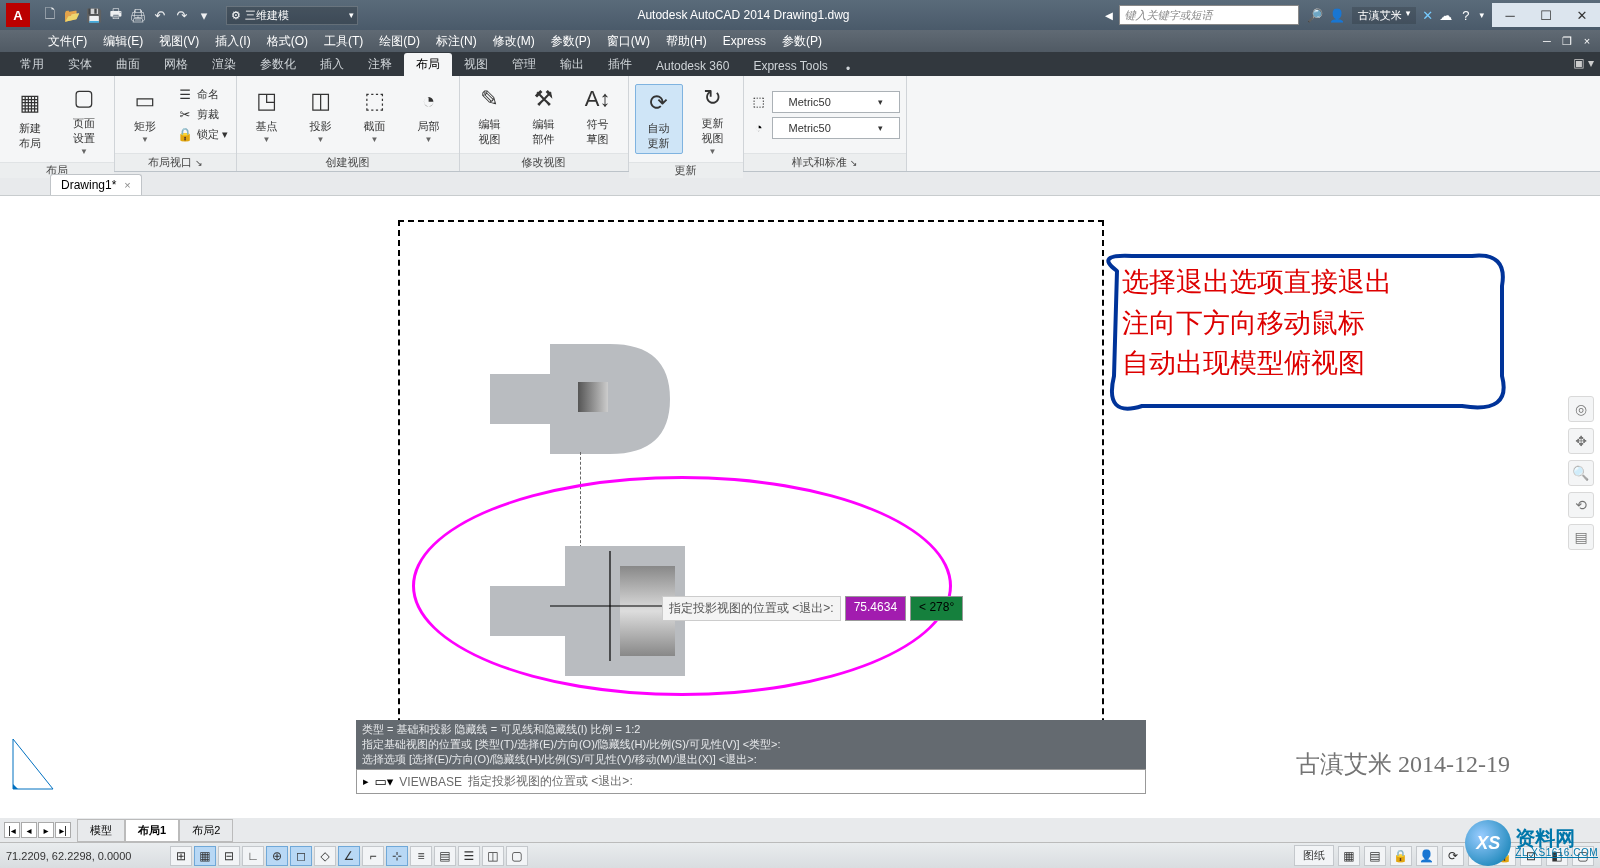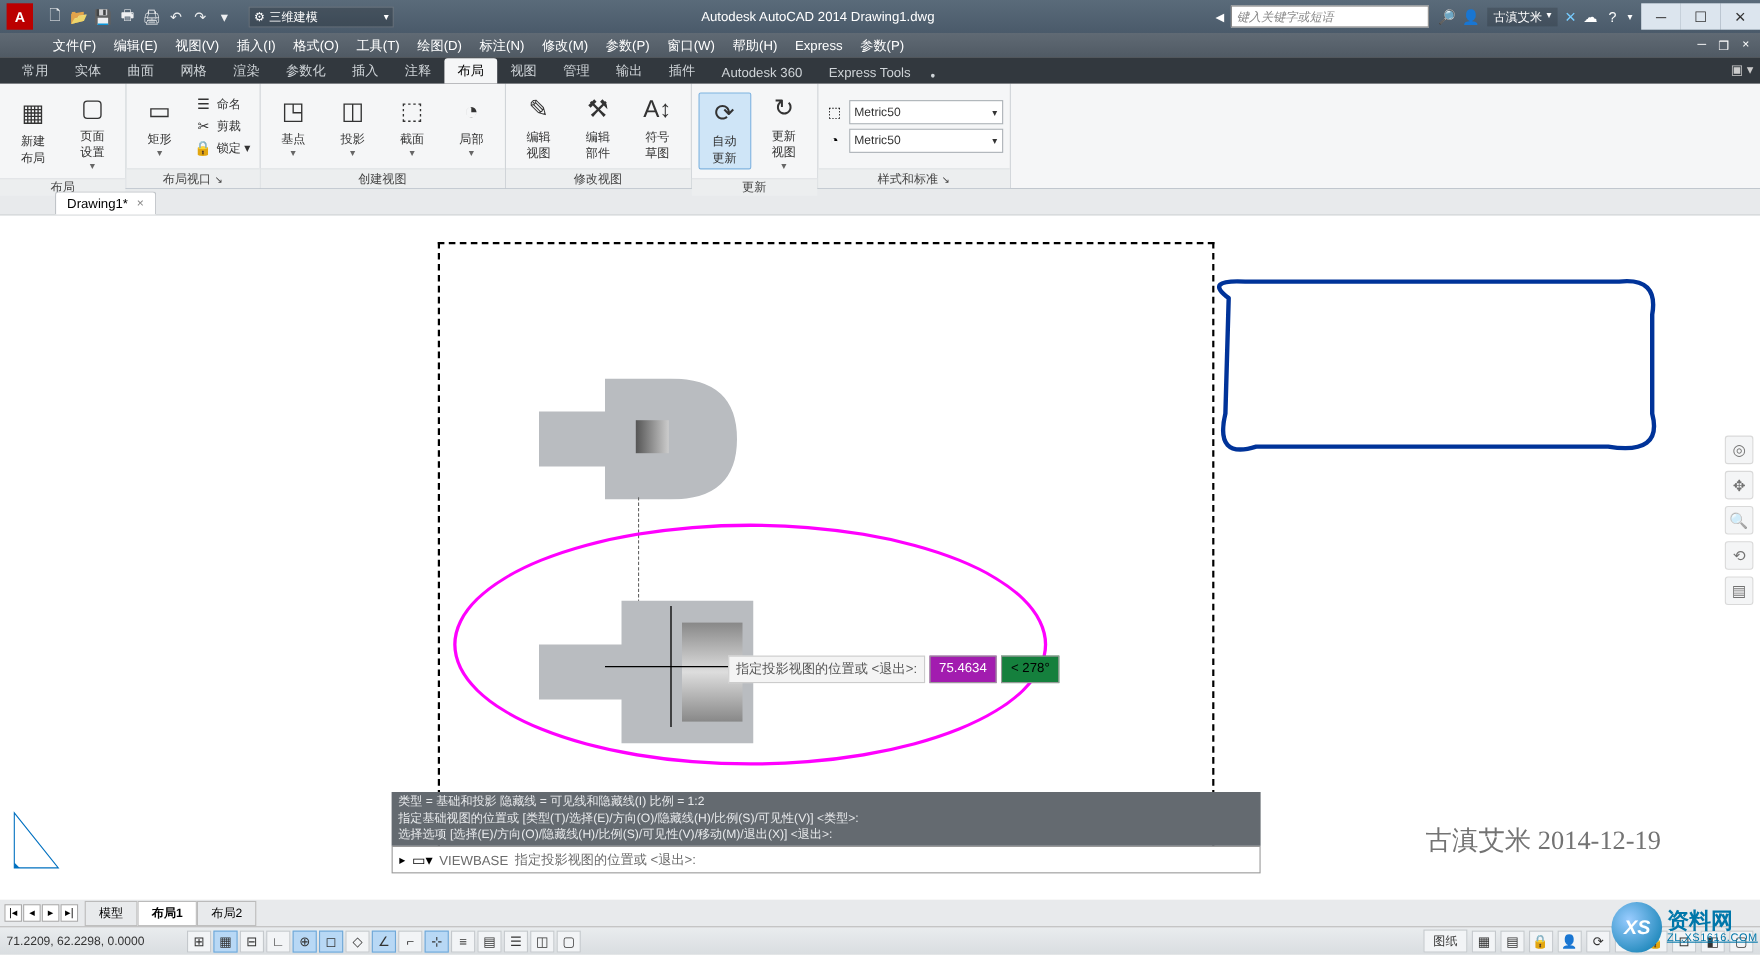--- a/index.html
+++ b/index.html
@@ -41,21 +41,21 @@
 .panel { border-right:1px solid #d0d4d8; display:flex; flex-direction:column; }
 .panel-body { flex:1; display:flex; align-items:center; padding:4px 6px; gap:6px; }
 .panel-title { height:18px; text-align:center; font-size:11px; color:#444; background:#eceeef; border-top:1px solid #e0e3e5; display:flex; align-items:center; justify-content:center; gap:3px; }
 .big-btn { display:flex; flex-direction:column; align-items:center; justify-content:center; width:48px; padding:2px; cursor:pointer; font-size:11px; color:#333; }
 .big-btn .ic { width:32px; height:32px; display:flex; align-items:center; justify-content:center; font-size:22px; margin-bottom:2px; }
 .big-btn .dd { font-size:8px; margin-top:1px; color:#666; }
 .small-grid { display:flex; flex-direction:column; gap:2px; }
 .small-btn { display:flex; align-items:center; gap:4px; font-size:11px; color:#333; cursor:pointer; padding:1px 2px; }
 .small-btn .ic { width:16px; height:16px; display:flex; align-items:center; justify-content:center; font-size:13px; }
 .highlight { background:#cfe5f7; border:1px solid #7fb3e0; border-radius:2px; }
-.style-dd { width:140px; height:22px; border:1px solid #abb1b6; background:#fff; display:flex; align-items:center; padding:0 4px; font-size:11px; color:#333;justify-content:flex-end; }
+.style-dd { width:128px; height:22px; border:1px solid #abb1b6; background:#fff; display:flex; align-items:center; padding:0 16px; font-size:11px; color:#333;justify-content:flex-end; }
 .style-row { display:flex; align-items:center; gap:4px; }
 .style-col { display:flex; flex-direction:column; gap:4px; }
 .sicon { width:18px; height:18px; display:flex; align-items:center; justify-content:center; font-size:13px; }
 
 
 .filetabs { height:24px; background:#e8eaec; border-bottom:1px solid #c8ccce; display:flex; align-items:flex-end; padding-left:14px; }
 .filetab { background:#fff; border:1px solid #c0c4c8; border-bottom:none; padding:3px 10px; font-size:12px; display:flex; align-items:center; gap:8px; border-radius:3px 3px 0 0;margin-left:36px; }
 .filetab .x { font-size:11px; color:#888; cursor:pointer; }
 
 
@@ -394,20 +394,25 @@
   <div class="dyn">
     <span class="lbl">指定投影视图的位置或 &lt;退出&gt;:</span>
     <span class="val sel">75.4634</span>
     <span class="val">&lt; 278°</span>
   </div>
 
   <div class="bubble">
     <svg class="bubble-border" viewBox="0 0 408 170">
       <path d="M15 25 Q-8 8 30 10 L370 10 Q406 6 400 40 L400 130 Q410 168 360 160 L40 160 Q2 172 12 130 Z" fill="none" stroke="#003399" stroke-width="4" stroke-linejoin="round"></path>
     </svg>
+    <div class="bubble-text">
+      <div>选择退出选项直接退出</div>
+      <div>注向下方向移动鼠标</div>
+      <div>自动出现模型俯视图</div>
+    </div>
   </div>
 
   <svg class="ucs" viewBox="0 0 60 60">
     <polygon points="5,55 5,5 45,55" fill="none" stroke="#0070c0" stroke-width="1"></polygon>
     <polygon points="5,55 5,50 10,55" fill="#0070c0"></polygon>
   </svg>
 
   <div class="cmdblock">
     <div class="cmd-hist">
       <div>类型 = 基础和投影  隐藏线 = 可见线和隐藏线(I)  比例 = 1:2</div>

